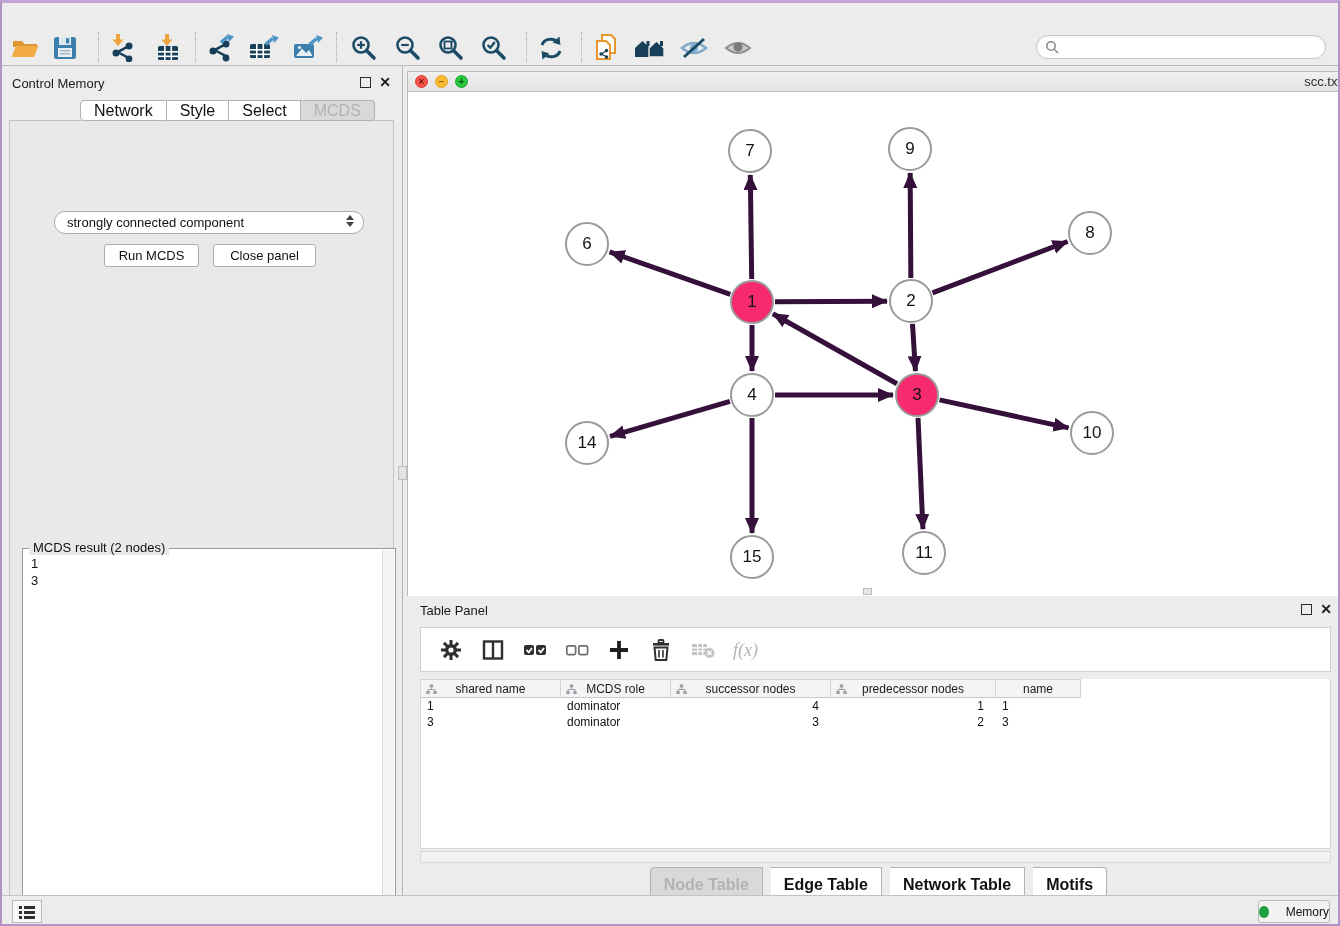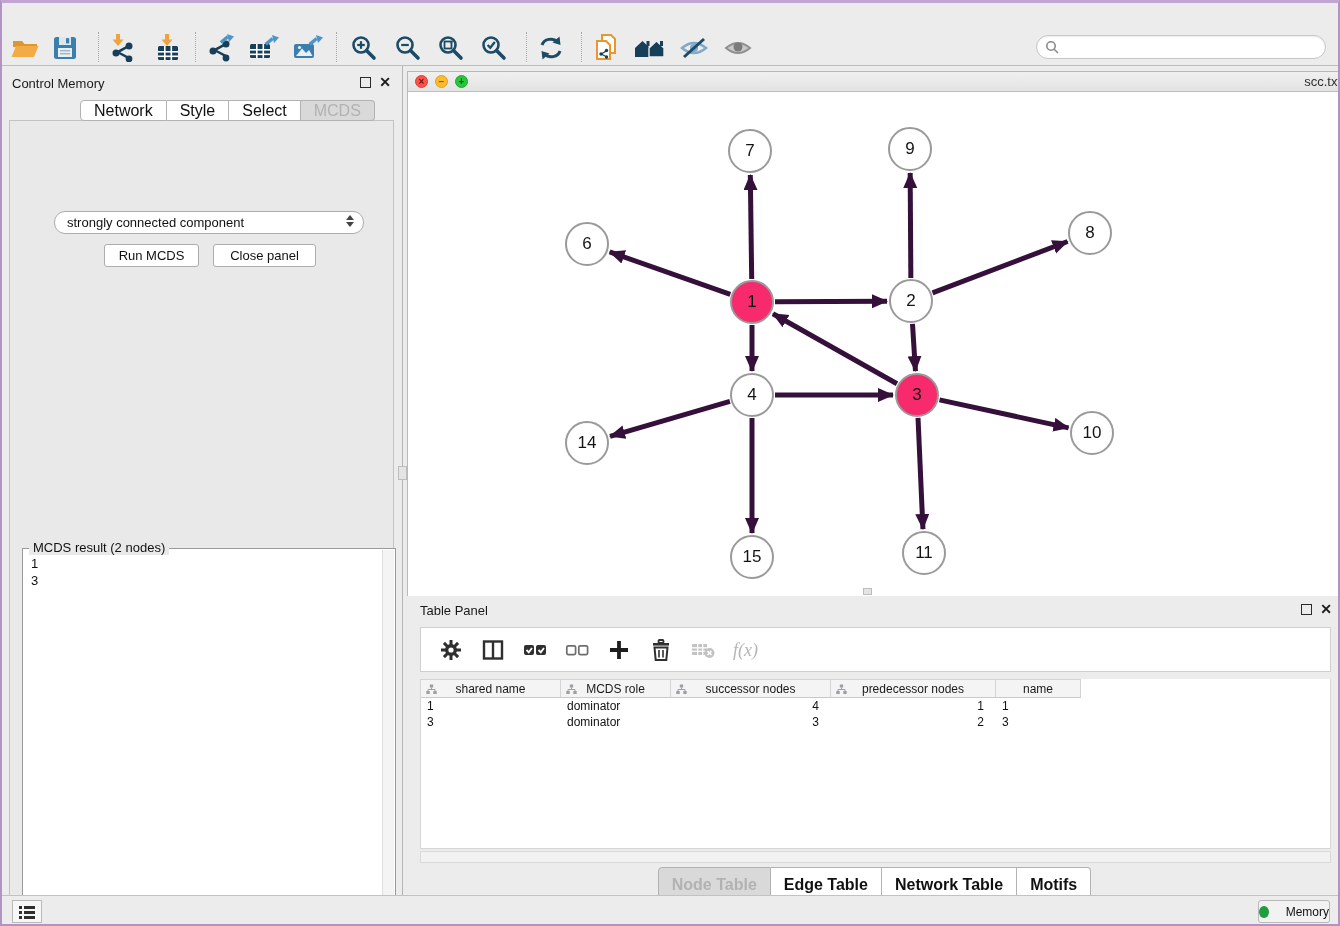--- a/index.html
+++ b/index.html
@@ -107,21 +107,21 @@
         border-right:1px solid #d4d4d4; display:flex; align-items:center; justify-content:center;
         font-size:12px; color:#1a1a1a; }
   .th svg { position:absolute; left:5px; top:4px; }
   .tr { display:flex; height:16px; }
   .td { font-size:12px; color:#111; display:flex; align-items:center; overflow:hidden; }
   .td.left { justify-content:flex-start; padding-left:6px; }
   .td.right { justify-content:flex-end; padding-right:12px; }
   .tp-hscroll { position:absolute; left:13px; top:253px; width:911px; height:12px;
                 background:#f2f2f2; border:1px solid #d9d9d9; }
   .tp-tabs { position:absolute; left:0; width:100%; top:269px; display:flex; justify-content:center; }
-  .tp-tabs .tabbtn { height:36px; font-weight:bold; }
+  .tp-tabs .tabbtn { height:36px; font-weight:bold;margin-left:8px; }
   .tp-tabs .tabbtn.sel { font-weight:bold; }
 
   
   .status-bar { position:absolute; left:0; top:892px; width:100%; height:31px;
                 background:#ececec; border-top:1px solid #c2c2c2; }
   .list-btn { position:absolute; left:10px; top:4px; width:30px; height:23px; background:#f7f7f7;
               border:1px solid #b9b9b9; display:flex; align-items:center; justify-content:center; }
   .memory-btn { position:absolute; right:8px; top:4px; width:72px; height:23px; background:#f2f2f2;
                 border:1px solid #b9b9b9; border-radius:3px; display:flex; align-items:center;
                 justify-content:center; gap:17px; font-size:12px; color:#111; }

